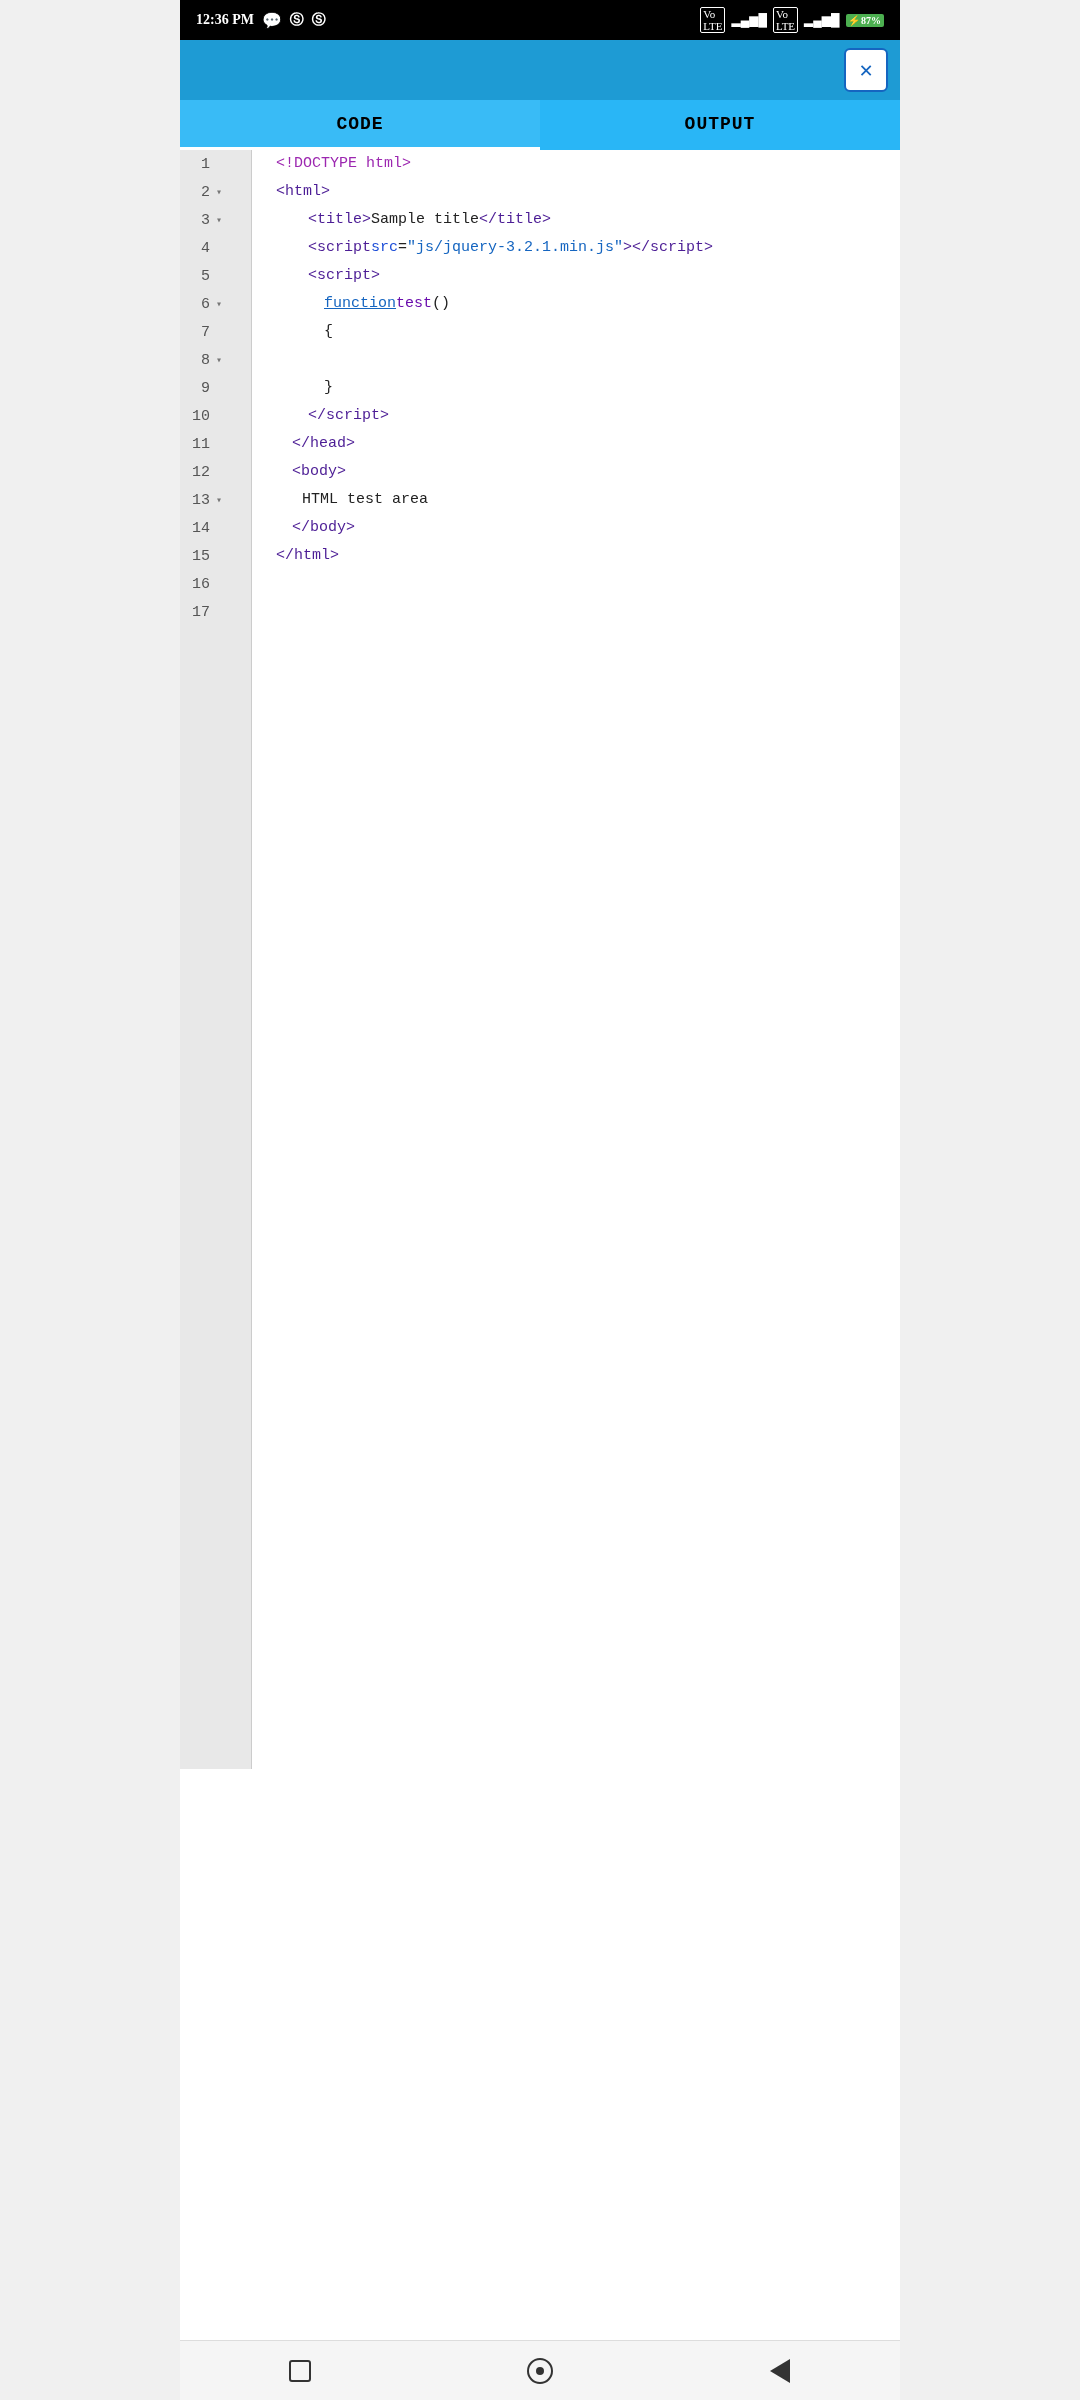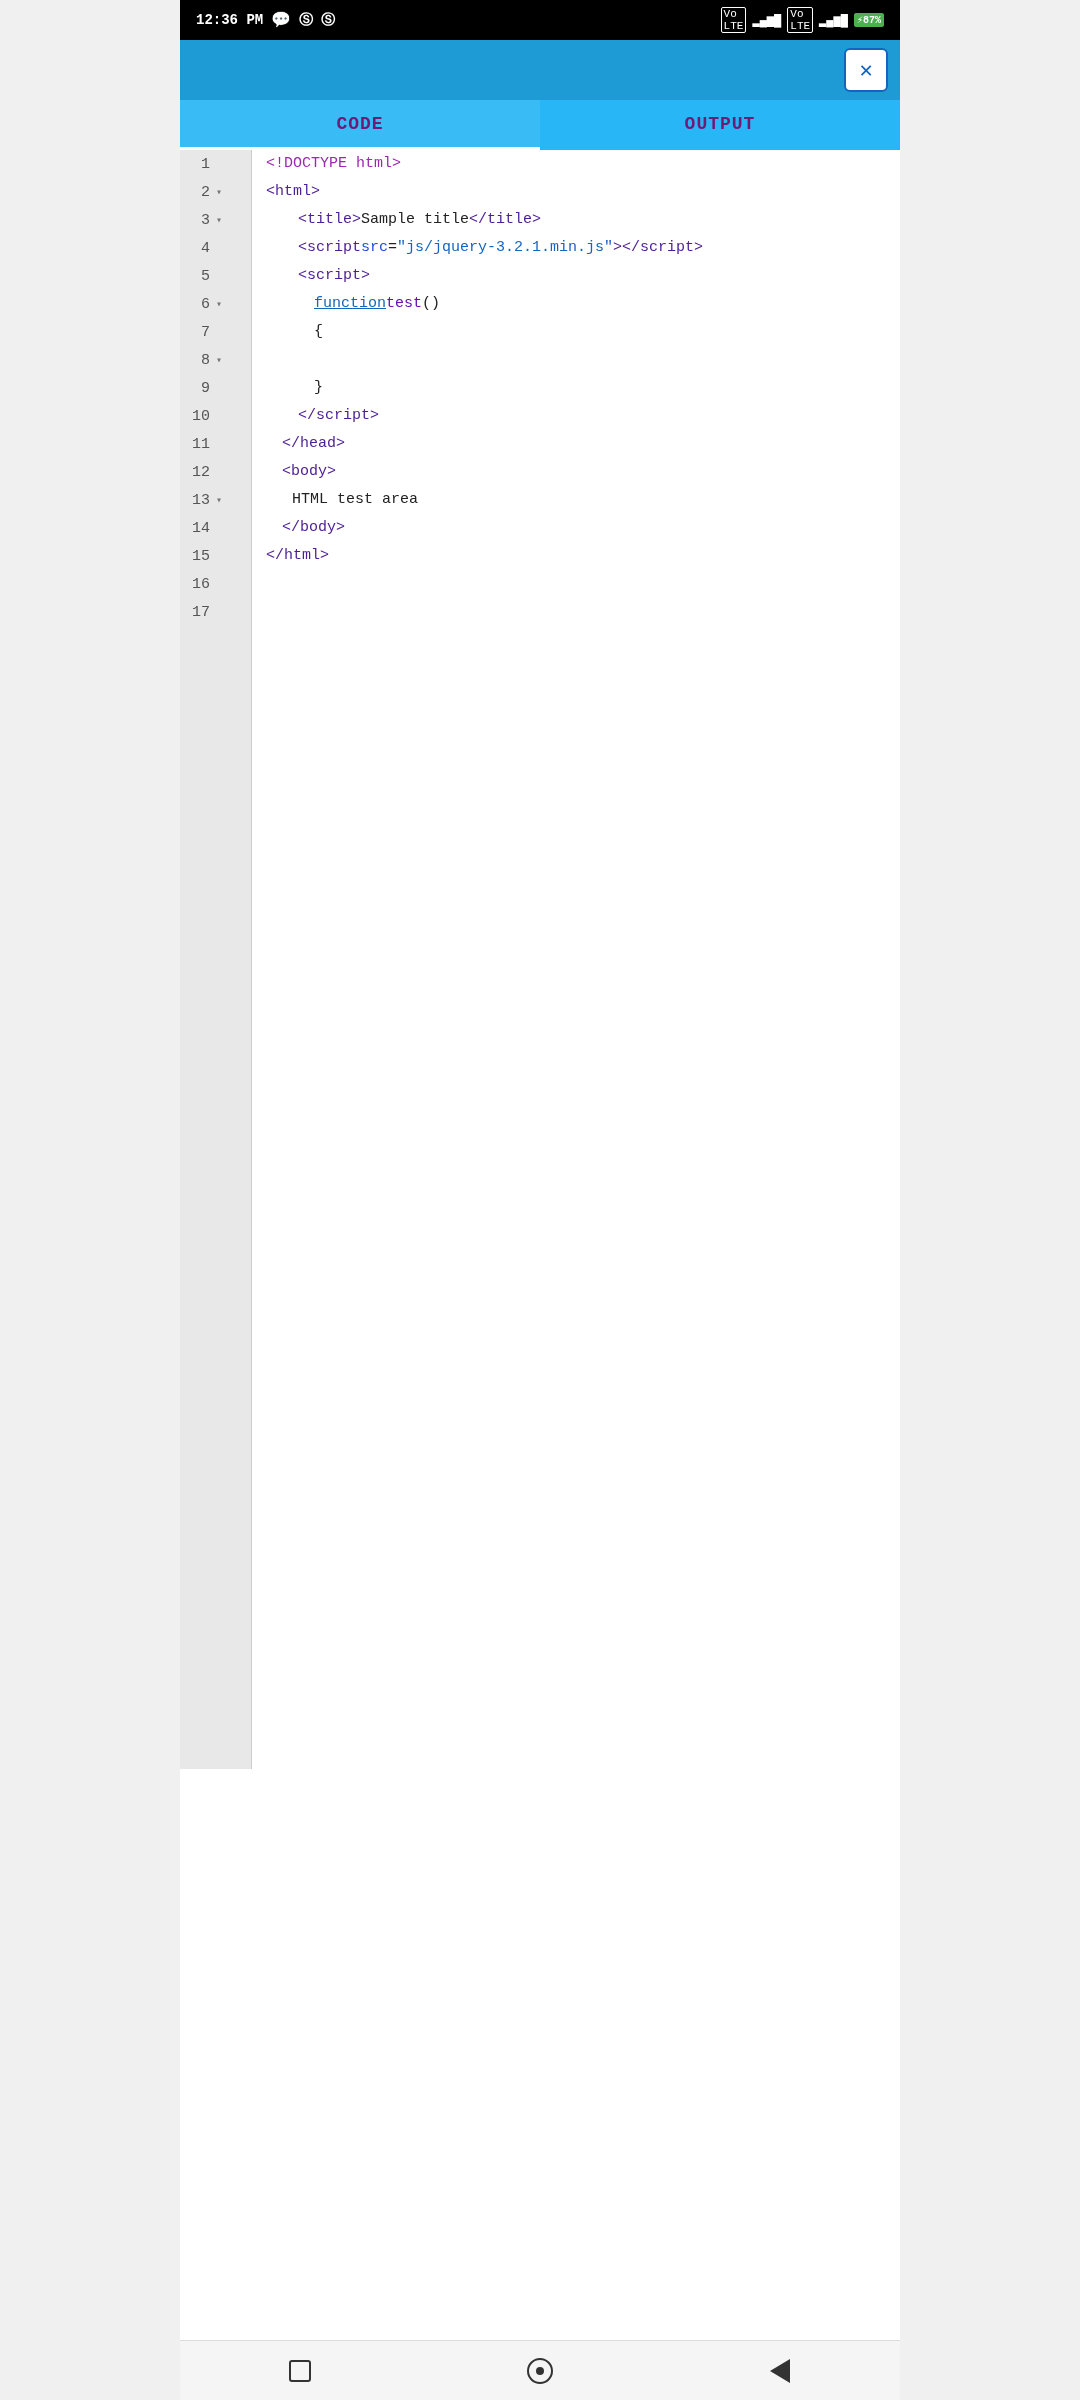--- a/index.html
+++ b/index.html
@@ -14,21 +14,21 @@
       min-height: 100vh;
       display: flex;
       flex-direction: column;
     }
 
     
     .status-bar {
       background: #000;
       color: #fff;
       font-size: 13px;
-      font-family: Liberation Mono, monospace;
+      font-family: Liberation Serif, serif;
       padding: 8px 16px;
       display: flex;
       justify-content: space-between;
       align-items: center;
       height: 40px;
     }
     .status-left {
       display: flex;
       align-items: center;
       gap: 8px;
@@ -82,21 +82,21 @@
       display: flex;
       height: 50px;
     }
     .tab {
       flex: 1;
       display: flex;
       align-items: center;
       justify-content: center;
       font-size: 18px;
       font-weight: bold;
-      color: #701a75;
+      color: #000000;
       letter-spacing: 1px;
       cursor: pointer;
       border-bottom: 3px solid transparent;
     }
     .tab.active {
       border-bottom: 3px solid #fff;
       background: rgba(255,255,255,0.08);
     }
 
     
@@ -142,21 +142,21 @@
       flex: 1;
       overflow-x: auto;
       padding: 0;
       font-size: 15px;
       line-height: 28px;
     }
     .code-line {
       display: flex;
       align-items: center;
       height: 28px;
-      padding-left: 14px;
+      padding-left: 24px;
       white-space: nowrap;
     }
     .code-line:nth-child(odd) {
       background: #fff;
     }
     .code-line:nth-child(even) {
       background: #fff;
     }
 
     

